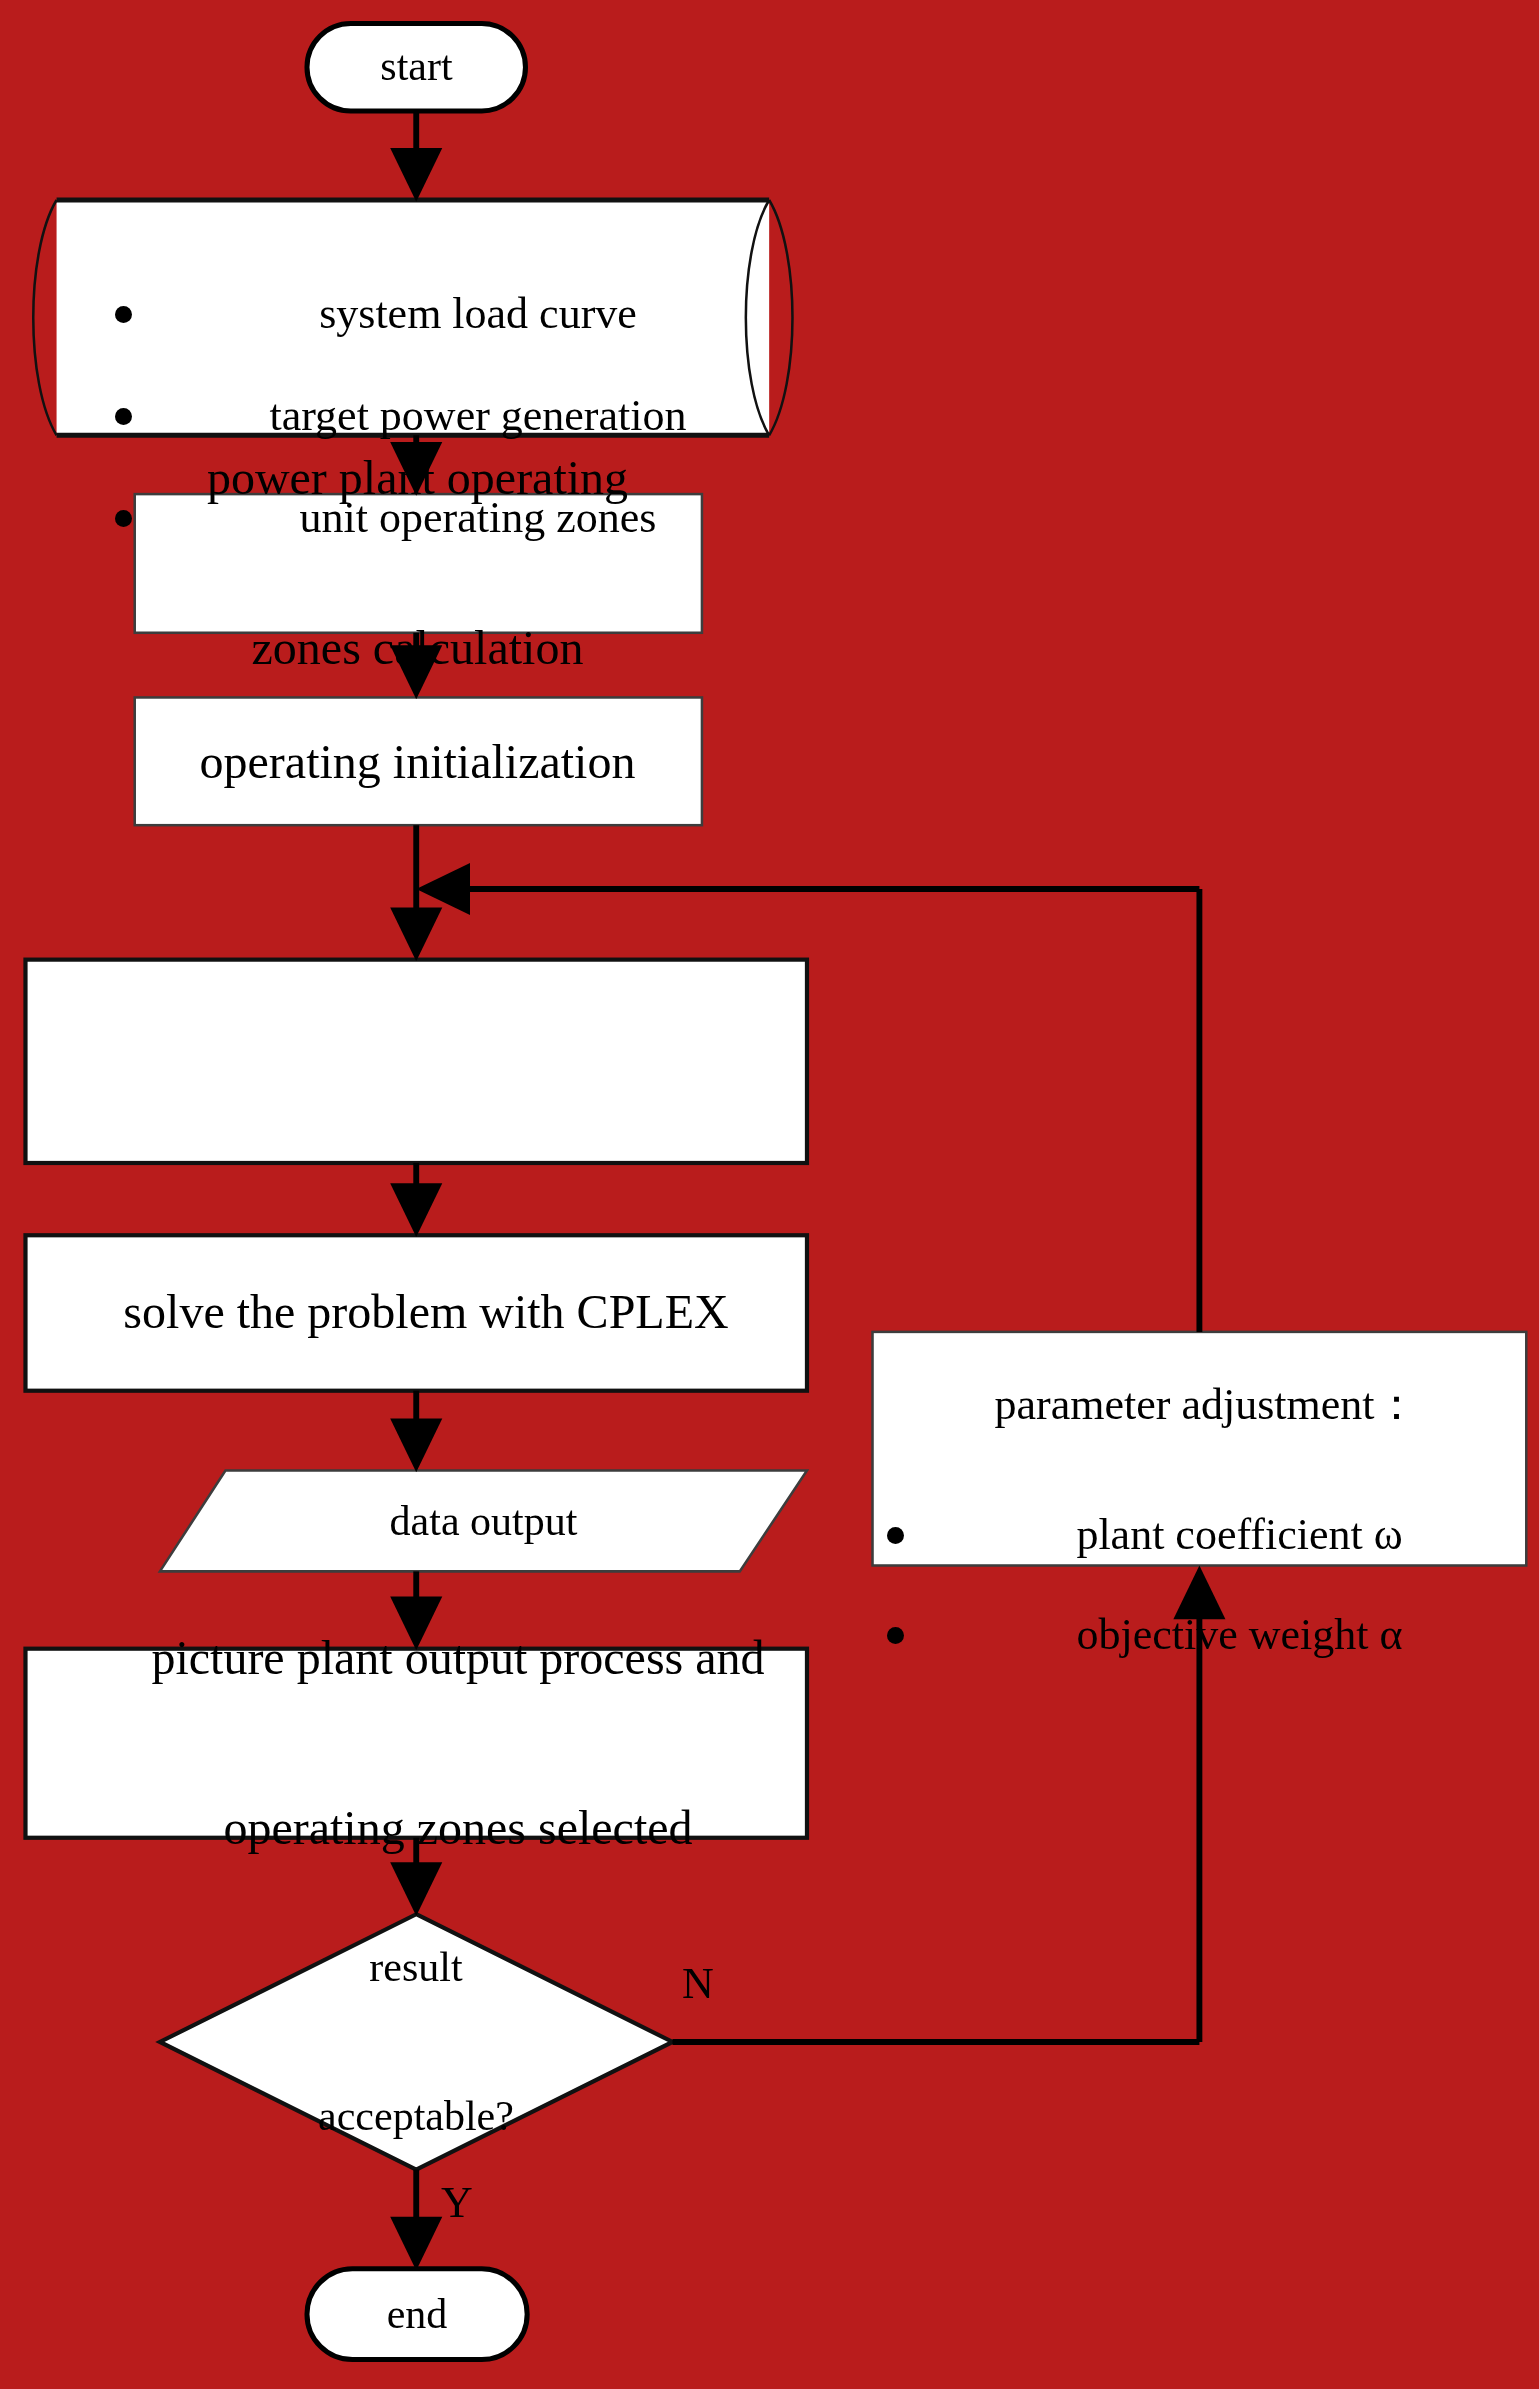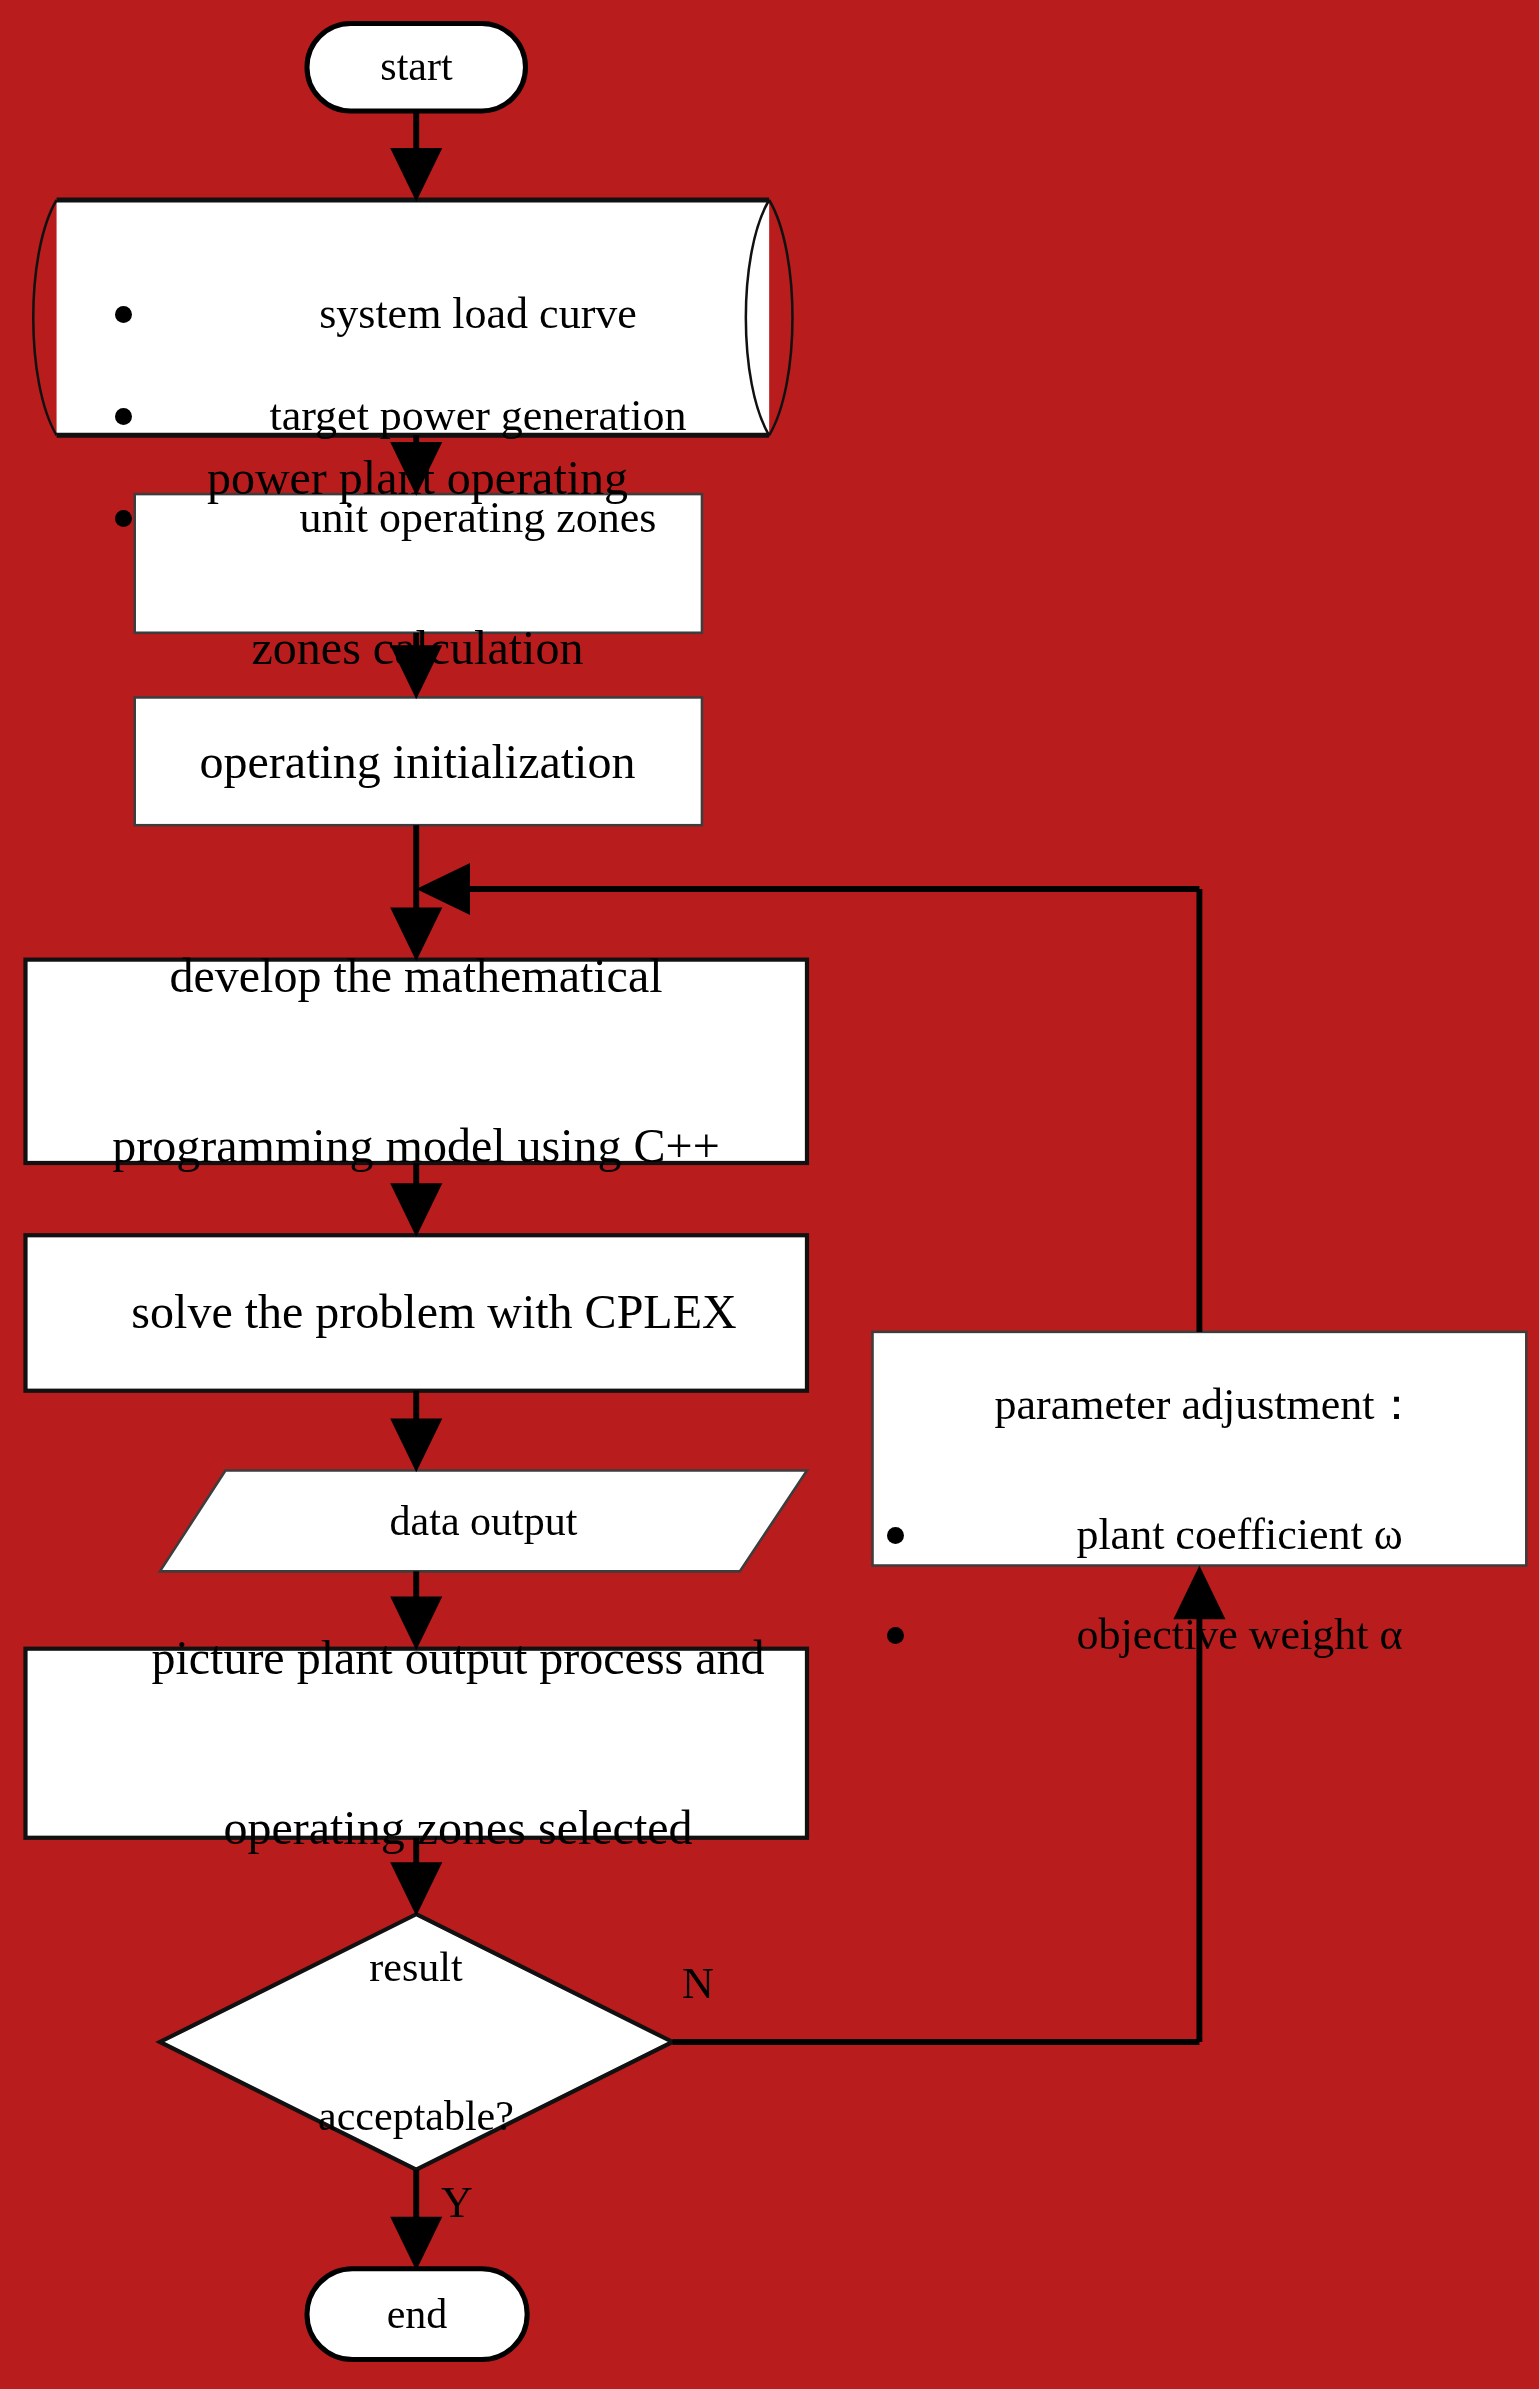--- a/index.html
+++ b/index.html
@@ -199,28 +199,22 @@
 
   <div class="lbl lbl-center t-proc" style="left:134px; top:494px; width:567px; height:139px;">
     <div>
       <div>power plant operating</div>
       <div>zones calculation</div>
     </div>
   </div>
 
   <div class="lbl lbl-center t-proc" style="left:134px; top:698px; width:567px; height:128px;">operating initialization</div>
 
-  <div class="lbl lbl-center t-proc" style="left:25px; top:960px; width:782px; height:203px;">
-    <div>
-      <div>develop the mathematical</div>
-      <div>programming model using C++</div>
-    </div>
-  </div>
-
-  <div class="lbl lbl-center t-proc" style="left:43px; top:1235px; width:782px; height:155px;text-align:center;">solve the problem with CPLEX</div>
+
+  <div class="lbl lbl-center t-proc" style="left:35px; top:1235px; width:782px; height:155px;text-align:center;">solve the problem with CPLEX</div>
 
   <div class="lbl lbl-center t-io" style="left:160px; top:1471px; width:647px; height:101px;font-family:Liberation Serif, serif;">data output</div>
 
   <div class="lbl lbl-center t-proc" style="left:29px; top:1649px; width:782px; height:189px;padding-left:38px;">
     <div>
       <div>picture plant output process and</div>
       <div>operating zones selected</div>
     </div>
   </div>
 

